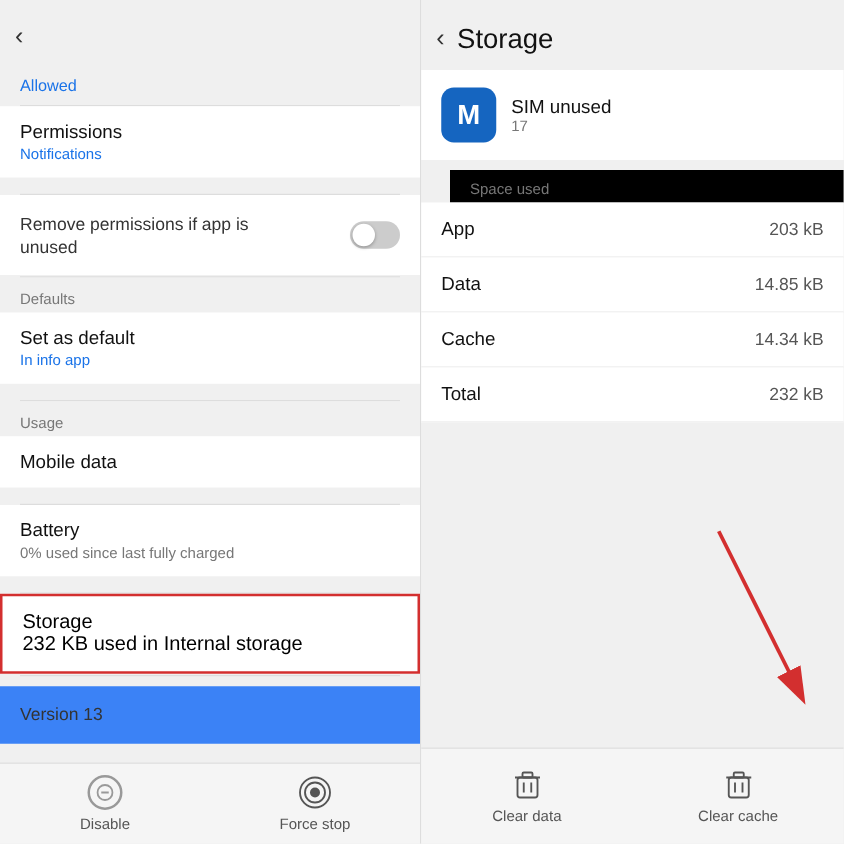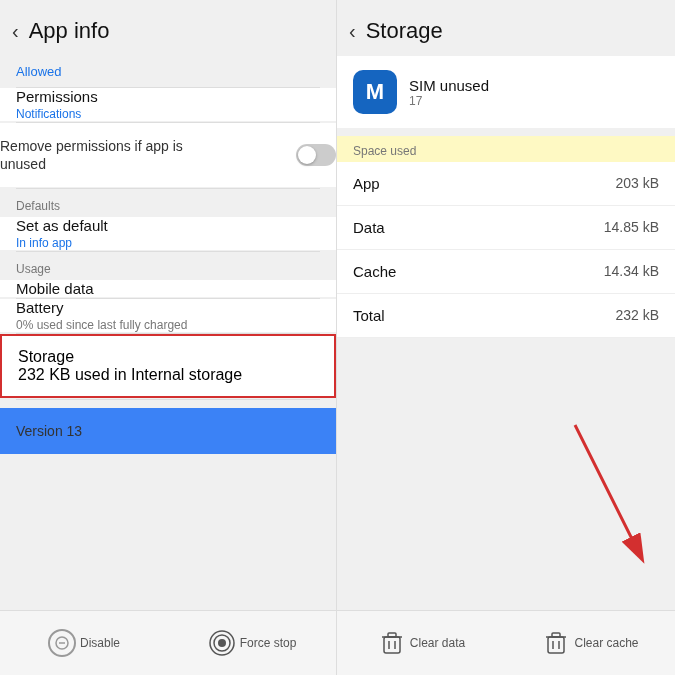--- a/index.html
+++ b/index.html
@@ -50,23 +50,23 @@
       font-size: 13px;
     }
 
     .divider {
       height: 1px;
       background: #ddd;
       margin: 0 16px;
     }
 
     .section-item {
-      padding: 0 16px;
-      background: #fff;
-      margin-bottom: 1px;
+      padding: 12px 16px;
+      background: #fff;
+      margin-bottom: 13px;
     }
     .section-item .item-title {
       font-size: 15px;
       color: #111;
       font-weight: 400;
     }
     .section-item .item-sub {
       font-size: 12px;
       color: #1a73e8;
       margin-top: 2px;
@@ -74,21 +74,21 @@
     .section-item .item-sub-gray {
       font-size: 12px;
       color: #777;
       margin-top: 2px;
     }
 
     .toggle-row {
       display: flex;
       align-items: center;
       justify-content: space-between;
-      padding: 14px 0;
+      padding: 14px 16px;
       background: #fff;
       margin-bottom: 1px;
     }
     .toggle-row .toggle-label {
       font-size: 14px;
       color: #333;
       max-width: 220px;
       line-height: 1.3;
     }
     .toggle {
@@ -137,21 +137,21 @@
 
     .bottom-bar-left {
       display: flex;
       border-top: 1px solid #ddd;
       background: #f5f5f5;
       height: 65px;
     }
     .bottom-btn {
       flex: 1;
       display: flex;
-      flex-direction: row;
+      flex-direction: column;
       align-items: center;
       justify-content: center;
       gap: 4px;
       cursor: pointer;
     }
     .bottom-btn .btn-label {
       font-size: 12px;
       color: #555;
     }
     .btn-icon-circle {
@@ -225,21 +225,22 @@
     }
     .app-version {
       font-size: 12px;
       color: #777;
     }
 
     .space-label {
       padding: 8px 16px 4px 16px;
       font-size: 12px;
       color: #777;
-      background: #fef9c3;
+      background: #000000;
+      margin-left: 23px;
     }
 
     .storage-item {
       background: #fff;
       padding: 13px 16px;
       display: flex;
       justify-content: space-between;
       border-bottom: 1px solid #eee;
     }
     .storage-item .s-label {
@@ -248,37 +249,36 @@
     }
     .storage-item .s-value {
       font-size: 14px;
       color: #555;
     }
 
     .bottom-bar-right {
       display: flex;
       border-top: 1px solid #ddd;
       background: #f5f5f5;
-      height: 65px;
+      height: 77px;
       margin-top: auto;
     }
 
     
     .arrow-svg {
       position: absolute;
       pointer-events: none;
     }
   </style>
 </head>
 <body>
 
 <div class="left-panel">
   <div class="header">
     <span class="back-arrow">‹</span>
-    <span class="title">App info</span>
   </div>
 
   <div class="scroll-area">
 
     <div class="item-allowed">Allowed</div>
 
     <div class="divider"></div>
 
     <div class="section-item">
       <div class="item-title">Permissions</div>

